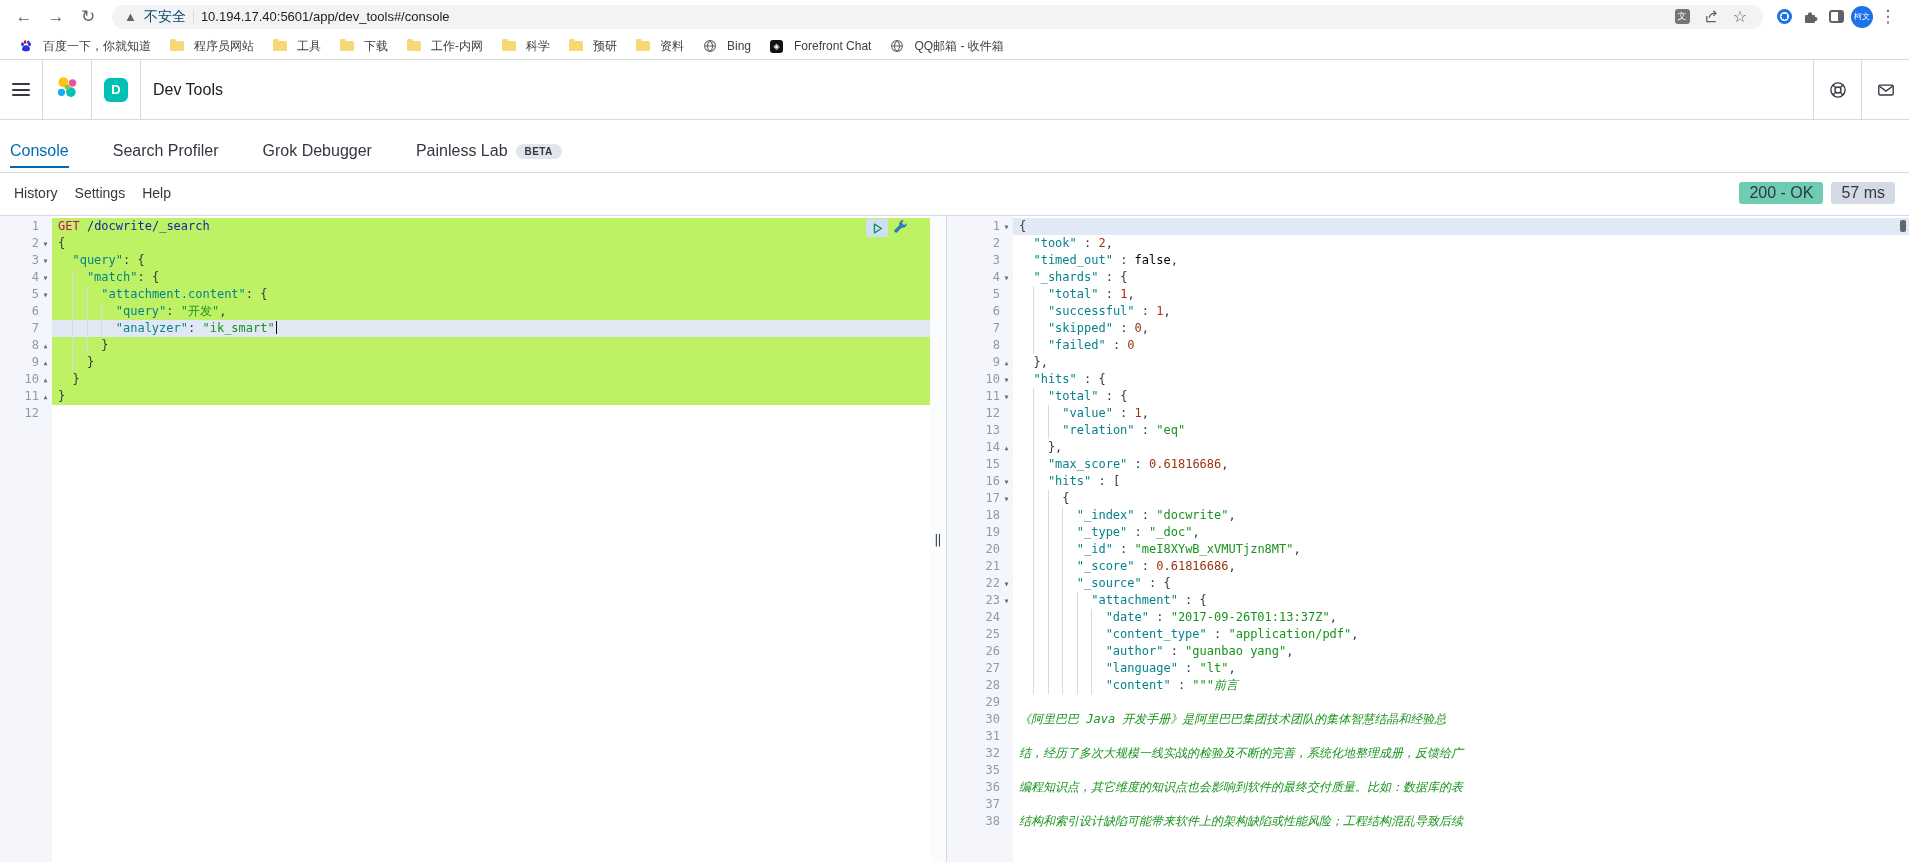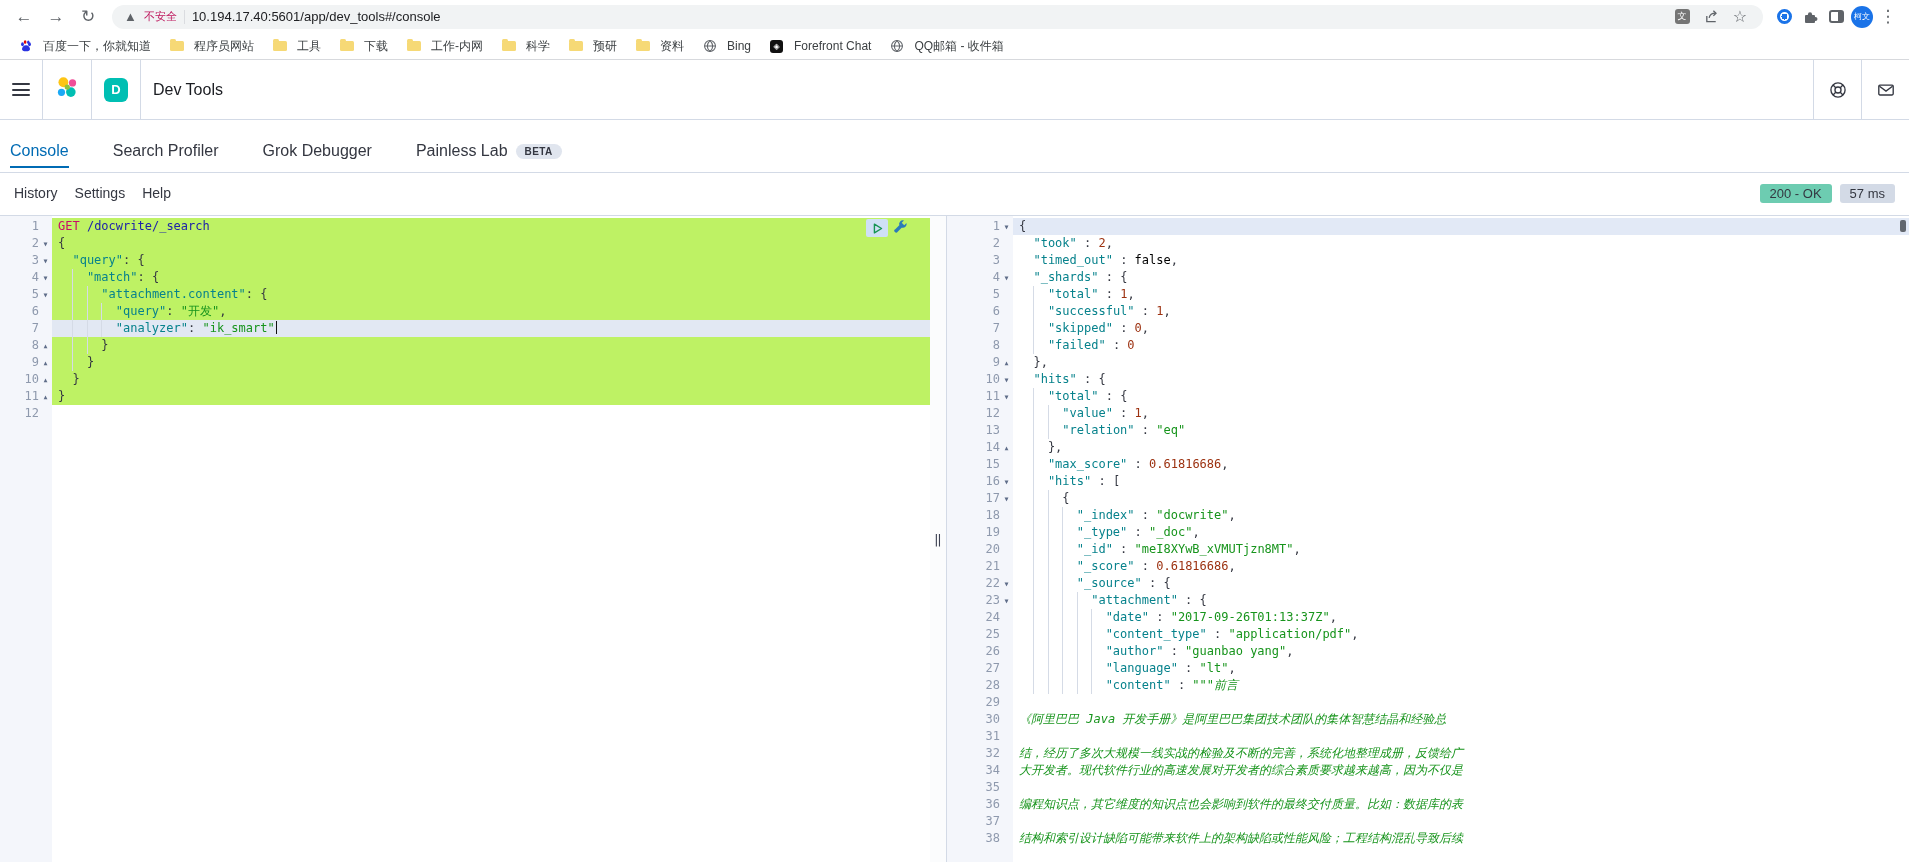--- a/index.html
+++ b/index.html
@@ -6,21 +6,21 @@
   html,body { width:1909px; height:862px; overflow:hidden; background:#fff;
     font-family:"Liberation Sans", sans-serif; }
 
   
   .browser { border-bottom:1px solid #d7d9dd; background:#fff; }
   .toolbar { height:33px; display:flex; align-items:center; padding:0 10px; gap:4px; }
   .navic { width:28px; height:28px; display:flex; align-items:center; justify-content:center;
     color:#5f6368; font-size:17px; border-radius:50%; cursor:pointer; flex:none; }
   .addressbar { flex:1; height:24px; background:#f1f3f4; border-radius:12px; margin:0 6px;
     display:flex; align-items:center; padding:0 12px; gap:7px; font-size:13px; color:#202124; }
-  .sec-label { color:#be185d; font-size:11px; }
+  .sec-label { color:#0c4a6e; font-size:14px; }
   .addr-sep { width:1px; height:14px; background:#dadce0; }
   .addr-spacer { flex:1; }
   .warn { color:#5f6368; font-size:13px; }
   .mini { width:22px; height:22px; display:flex; align-items:center; justify-content:center;
     color:#5f6368; font-size:15px; flex:none; }
   .translate-box { width:15px; height:15px; background:#757575; border-radius:3px; color:#fff;
     font-size:9px; display:flex; align-items:center; justify-content:center; }
   .ext-circle { width:15px; height:15px; border:3px solid #1a73e8; border-radius:50%;
     background:radial-gradient(circle,#1a73e8 0 3px,#fff 3px); }
   .sidepanel { width:15px; height:13px; border:2px solid #5f6368; border-radius:3px; position:relative; }
@@ -54,21 +54,21 @@
   .tab { margin-right:44px; padding-top:16px; height:48px; font-size:16px; color:#343741;
     border-bottom:2px solid transparent; cursor:pointer; display:flex; align-items:center; gap:8px; }
   .tab.active { color:var(--accent,#006bb4); border-bottom-color:var(--accent,#006bb4); }
   .beta { background:#e0e5ee; color:#343741; font-size:10px; font-weight:bold; letter-spacing:.4px;
     padding:2px 9px; border-radius:10px; margin-top:1px; }
 
   
   .menurow { height:40px; display:flex; align-items:center; padding:0 14px; }
   .mitem { font-size:14px; color:#343741; margin-right:17px; cursor:pointer; }
   .badges { margin-left:auto; display:flex; gap:8px; align-items:center; }
-  .badge { font-size:13px; padding:2px 10px; border-radius:3px; color:#343741; }
+  .badge { font-size:16px; padding:2px 10px; border-radius:3px; color:#343741; }
   .badge.ok { background:var(--okbg,#6dccb1); }
   .badge.ms { background:var(--msbg,#d3dae6); }
 
   
   .editors { position:absolute; left:0; right:0; top:215px; bottom:0; display:flex;
     border-top:1px solid #d3dae6; font-family:"DejaVu Sans Mono", monospace; font-size:12px; }
   .panel { position:relative; overflow:hidden; padding-top:2px; background:#fff; }
   .panel.left { width:930px; }
   .divider { width:16px; display:flex; align-items:center; justify-content:center;
     color:#3c4152; font-size:13px; cursor:col-resize; background:#fbfcfd; }
@@ -357,21 +357,20 @@
         <div class="cl"><span class="gut"><span class="lnum">23</span><span class="fold">▾</span></span><span class="ct"><span class="ig ig0"></span><span class="ig"></span><span class="ig"></span><span class="ig"></span><span class="ig"></span><span class="tk-key">"attachment"</span><span class="tk-punc"> : {</span></span></div>
         <div class="cl"><span class="gut"><span class="lnum">24</span><span class="fold"></span></span><span class="ct"><span class="ig ig0"></span><span class="ig"></span><span class="ig"></span><span class="ig"></span><span class="ig"></span><span class="ig"></span><span class="tk-key">"date"</span><span class="tk-punc"> : </span><span class="tk-str">"2017-09-26T01:13:37Z"</span><span class="tk-punc">,</span></span></div>
         <div class="cl"><span class="gut"><span class="lnum">25</span><span class="fold"></span></span><span class="ct"><span class="ig ig0"></span><span class="ig"></span><span class="ig"></span><span class="ig"></span><span class="ig"></span><span class="ig"></span><span class="tk-key">"content_type"</span><span class="tk-punc"> : </span><span class="tk-str">"application/pdf"</span><span class="tk-punc">,</span></span></div>
         <div class="cl"><span class="gut"><span class="lnum">26</span><span class="fold"></span></span><span class="ct"><span class="ig ig0"></span><span class="ig"></span><span class="ig"></span><span class="ig"></span><span class="ig"></span><span class="ig"></span><span class="tk-key">"author"</span><span class="tk-punc"> : </span><span class="tk-str">"guanbao yang"</span><span class="tk-punc">,</span></span></div>
         <div class="cl"><span class="gut"><span class="lnum">27</span><span class="fold"></span></span><span class="ct"><span class="ig ig0"></span><span class="ig"></span><span class="ig"></span><span class="ig"></span><span class="ig"></span><span class="ig"></span><span class="tk-key">"language"</span><span class="tk-punc"> : </span><span class="tk-str">"lt"</span><span class="tk-punc">,</span></span></div>
         <div class="cl"><span class="gut"><span class="lnum">28</span><span class="fold"></span></span><span class="ct"><span class="ig ig0"></span><span class="ig"></span><span class="ig"></span><span class="ig"></span><span class="ig"></span><span class="ig"></span><span class="tk-key">"content"</span><span class="tk-punc"> : </span><span class="tk-str">"""</span><span class="tk-cn">前言</span></span></div>
         <div class="cl"><span class="gut"><span class="lnum">29</span><span class="fold"></span></span><span class="ct"></span></div>
         <div class="cl"><span class="gut"><span class="lnum">30</span><span class="fold"></span></span><span class="ct"><span class="tk-cn">《阿里巴巴 Java 开发手册》是阿里巴巴集团技术团队的集体智慧结晶和经验总</span></span></div>
         <div class="cl"><span class="gut"><span class="lnum">31</span><span class="fold"></span></span><span class="ct"></span></div>
         <div class="cl"><span class="gut"><span class="lnum">32</span><span class="fold"></span></span><span class="ct"><span class="tk-cn">结，经历了多次大规模一线实战的检验及不断的完善，系统化地整理成册，反馈给广</span></span></div>
-        <div class="cl"><span class="gut"><span class="lnum">34</span><span class="fold"></span></span><span class="ct"><span class="tk-cn">大开发者。现代软件行业的高速发展对开发者的综合素质要求越来越高，因为不仅是</span></span></div>
         <div class="cl"><span class="gut"><span class="lnum">35</span><span class="fold"></span></span><span class="ct"></span></div>
         <div class="cl"><span class="gut"><span class="lnum">36</span><span class="fold"></span></span><span class="ct"><span class="tk-cn">编程知识点，其它维度的知识点也会影响到软件的最终交付质量。比如：数据库的表</span></span></div>
         <div class="cl"><span class="gut"><span class="lnum">37</span><span class="fold"></span></span><span class="ct"></span></div>
         <div class="cl"><span class="gut"><span class="lnum">38</span><span class="fold"></span></span><span class="ct"><span class="tk-cn">结构和索引设计缺陷可能带来软件上的架构缺陷或性能风险；工程结构混乱导致后续</span></span></div>
       </div>
     <div class="scroll-thumb"></div>
   </div>
 </div>
 
 </body></html>

